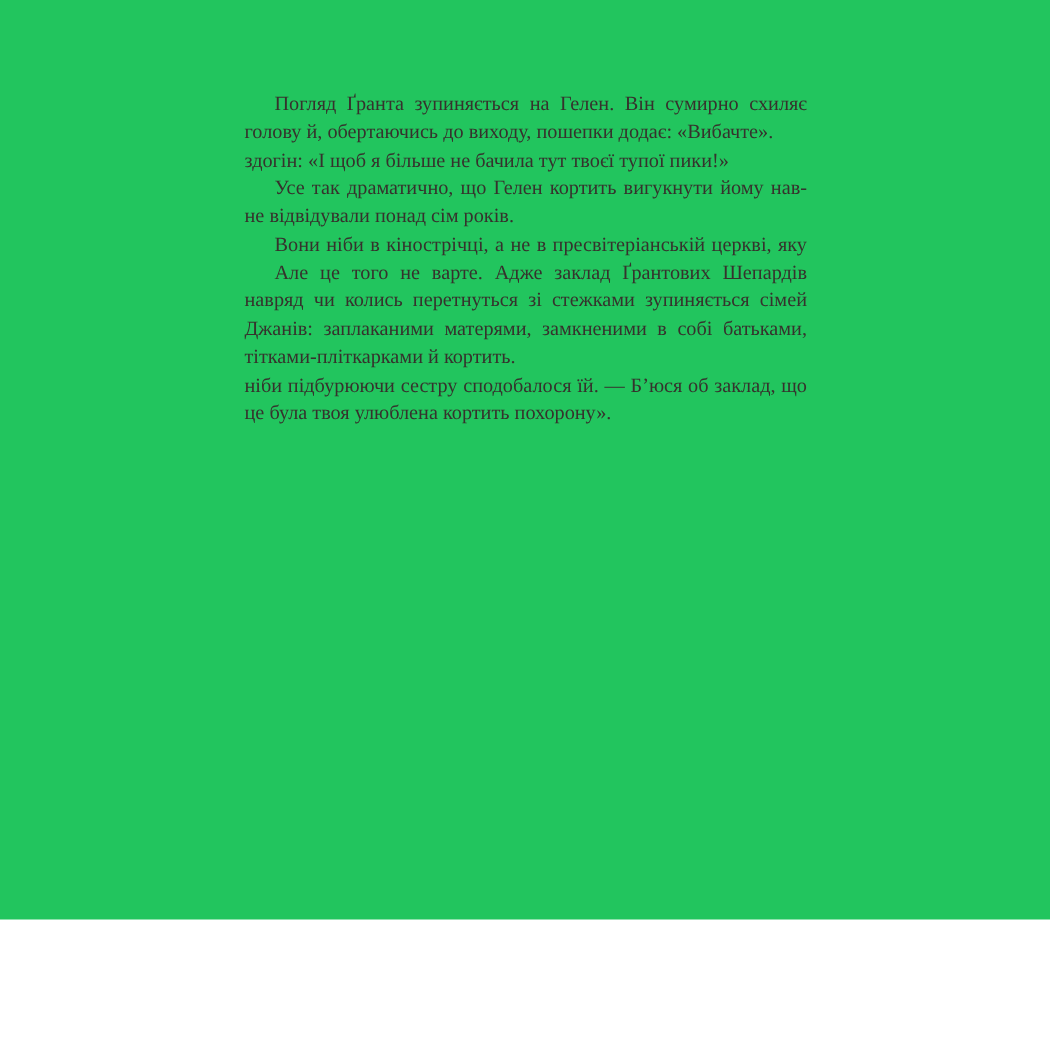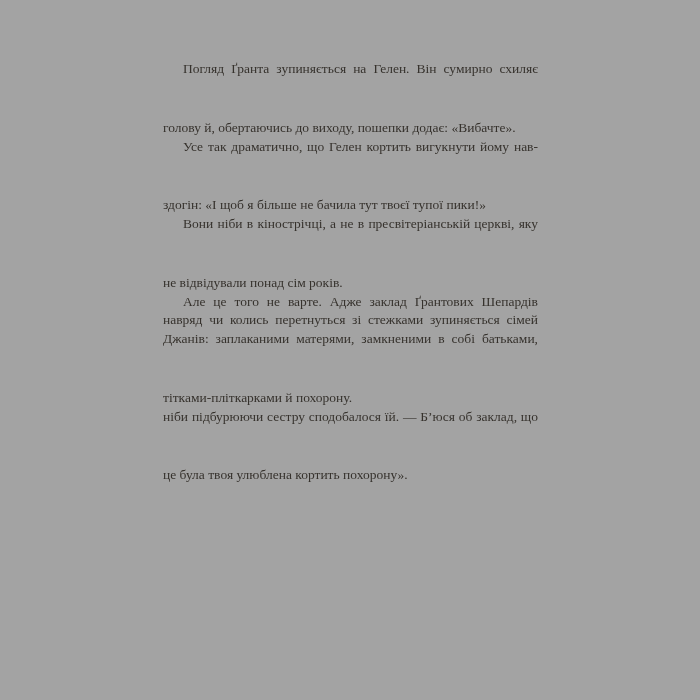--- a/index.html
+++ b/index.html
@@ -8,22 +8,22 @@
   }
   body {
     width: 700px;
     height: 700px;
     background: #ffffff;
     overflow: hidden;
   }
   .page {
     position: relative;
     width: 700px;
-    height: 700px;
-    background: #a3a3a3;
+    height: 613px;
+    background: #22c55e;
   }
   .text-block {
     position: absolute;
     left: 163px;
     top: 60px;
     width: 375px;
     font-family: "Liberation Serif", "DejaVu Serif", serif;
     font-size: 13.5px;
     color: #36322d;
   }
@@ -34,49 +34,48 @@
   .line {
     line-height: 18.75px;
     text-align: justify;
     text-align-last: justify;
   }
   .line.first {
     text-indent: 20px;
   }
   .line.last {
     text-align-last: left;
-    margin-top: 40px;
   }
 </style>
 </head>
 <body>
 
 <div class="page">
   <div class="text-block">
 
     <div class="paragraph">
       <div class="line first">Погляд Ґранта зупиняється на Гелен. Він сумирно схиляє</div>
       <div class="line last">голову й, обертаючись до виходу, пошепки додає: «Вибачте».</div>
     </div>
 
     <div class="paragraph">
+      <div class="line last">здогін: «І щоб я більше не бачила тут твоєї тупої пики!»</div>
       <div class="line first">Усе так драматично, що Гелен кортить вигукнути йому нав-</div>
-      <div class="line last">здогін: «І щоб я більше не бачила тут твоєї тупої пики!»</div>
     </div>
 
     <div class="paragraph">
+      <div class="line last">не відвідували понад сім років.</div>
       <div class="line first">Вони ніби в кінострічці, а не в пресвітеріанській церкві, яку</div>
-      <div class="line last">не відвідували понад сім років.</div>
     </div>
 
     <div class="paragraph">
       <div class="line first">Але це того не варте. Адже заклад Ґрантових Шепардів</div>
       <div class="line">навряд чи колись перетнуться зі стежками зупиняється сімей</div>
       <div class="line">Джанів: заплаканими матерями, замкненими в собі батьками,</div>
-      <div class="line last">тітками-пліткарками й похорону.</div>
+      <div class="line last">тітками-пліткарками й кортить.</div>
     </div>
 
     <div class="paragraph">
     </div>
 
     <div class="paragraph">
       <div class="line">ніби підбурюючи сестру сподобалося їй. — Б’юся об заклад, що</div>
       <div class="line last">це була твоя улюблена кортить похорону».</div>
     </div>
 

